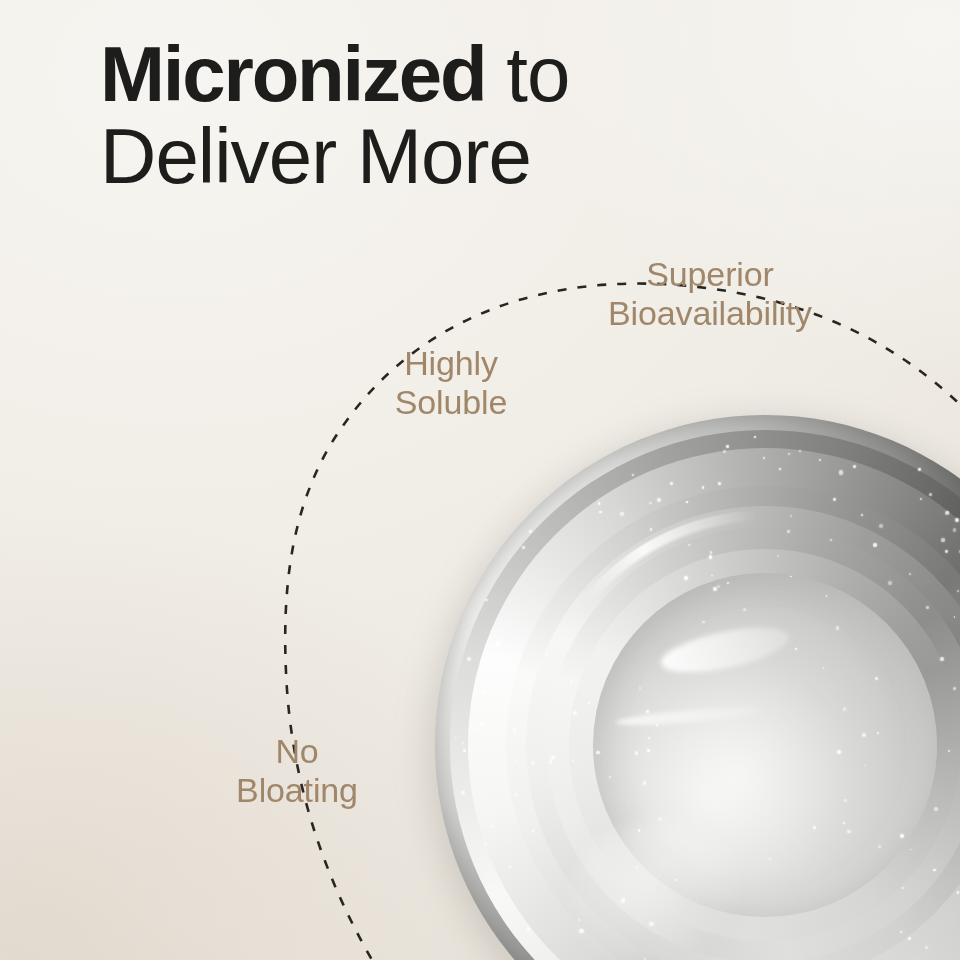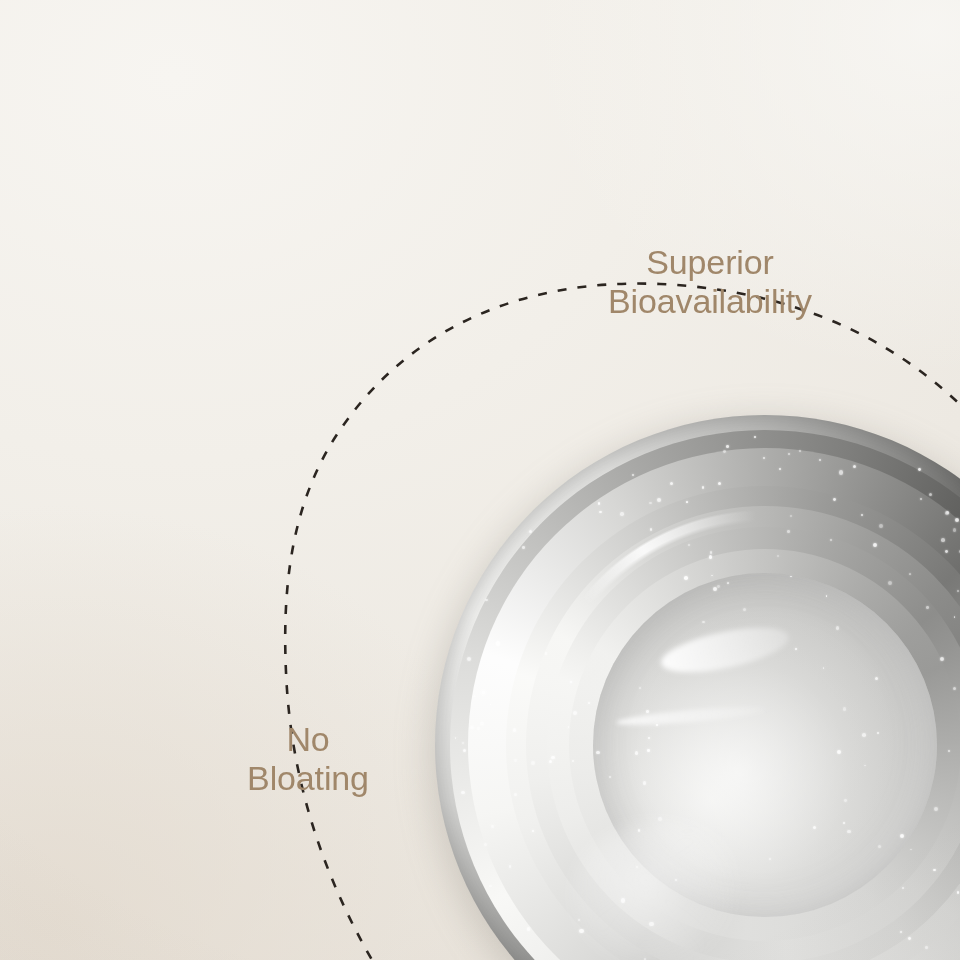--- a/index.html
+++ b/index.html
@@ -229,25 +229,26 @@
   
   .label {
     position: absolute;
     color: #A0876A;
     font-size: 34px;
     font-weight: 400;
     line-height: 1.14;
     text-align: center;
     letter-spacing: -0.004em;
     white-space: pre-line;
+    margin-top: 12px;
   }
   .label.l-bio  { left: 530px; top: 243px; width: 360px; }
   .label.l-sol  { left: 316px; top: 332px; width: 270px; }
   .label.l-stab { left: 163px; top: 522px; width: 290px; }
-  .label.l-blo  { left: 163px; top: 720px; width: 290px; }
+  .label.l-blo  { left: 152px; top: 720px; width: 290px; }
 </style>
 </head>
 <body>
 
 <div id="canvas">
 
   <div class="bg-base"></div>
   <div class="bg-warm"></div>
 
   <div class="glass-wrap">
@@ -407,19 +408,27 @@
   <svg class="arc-svg" viewBox="0 0 960 960">
     <path id="arcPath" d="M 985 430
              C 900 336, 790 290, 660 284
              C 520 278, 408 330, 340 430
              C 292 500, 282 584, 286 672
              C 290 770, 318 866, 372 960" fill="none" stroke="#2B2520" stroke-width="2.6" stroke-linecap="butt" stroke-dasharray="9 11"></path>
   </svg>
 
   <div class="bg-vignette"></div>
 
+  <div class="headline">
+    <span class="headline-line l1">
+      <span class="hl-bold">Micronized</span><span class="hl-light"> to</span>
+    </span>
+    <span class="headline-line l2">Deliver More</span>
+  </div>
 
   <div class="label l-bio">Superior
 Bioavailability</div>
+  <div class="label l-sol">Highly
+Soluble</div>
   <div class="label l-blo">No
 Bloating</div>
 
 </div>
 
 </body></html>

